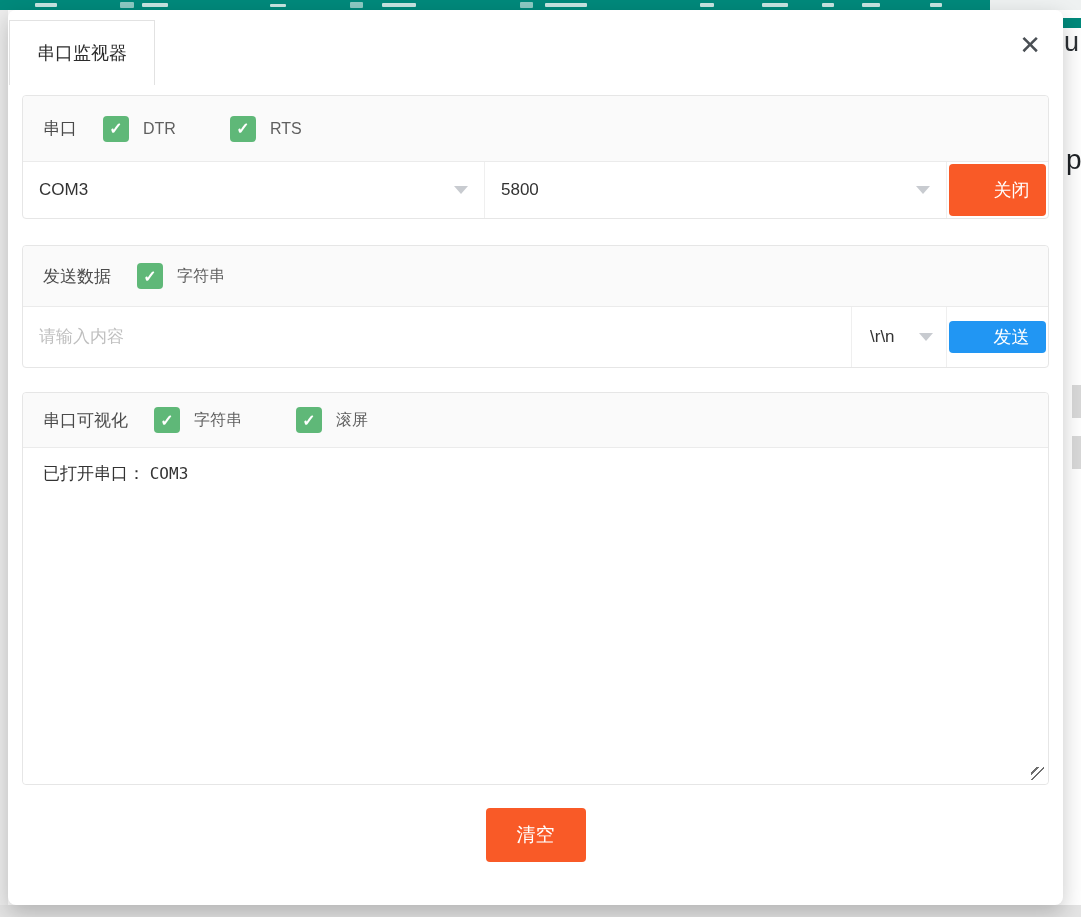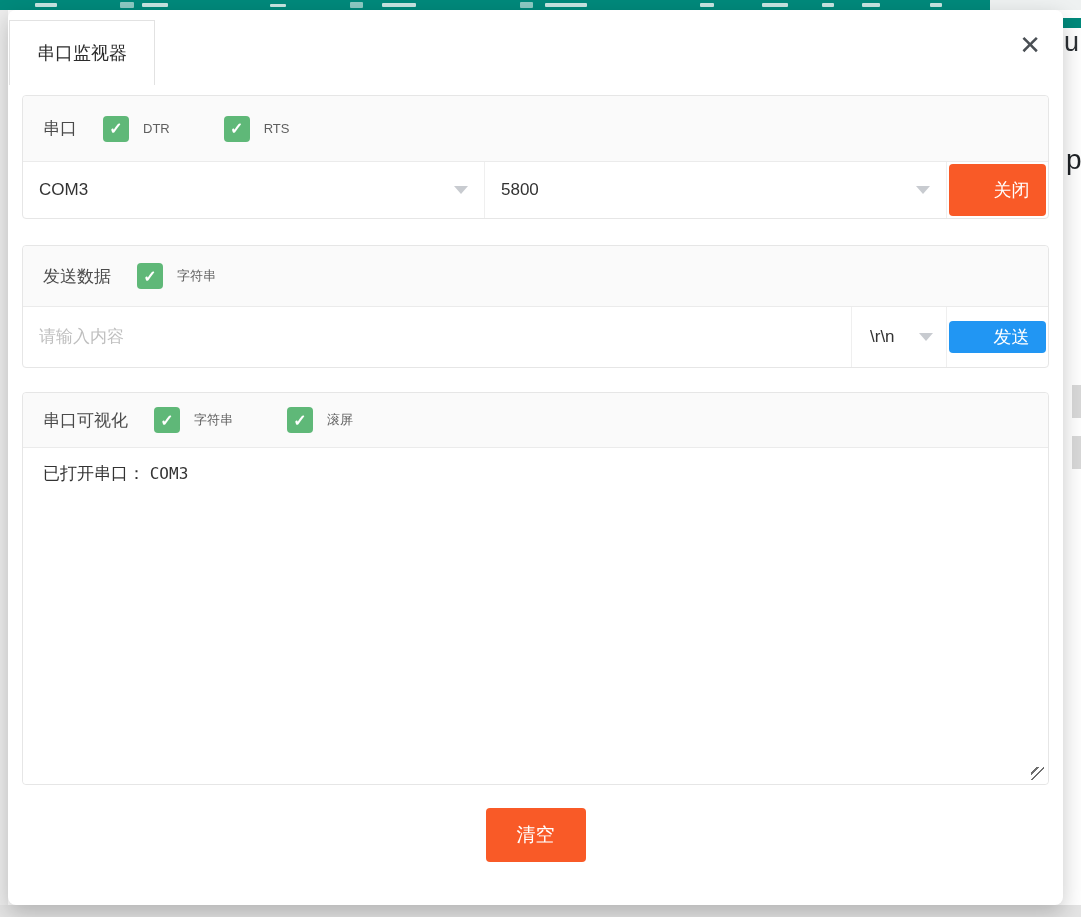--- a/index.html
+++ b/index.html
@@ -42,21 +42,21 @@
   .g1 .group-header { height:66px; }
   .g2 .group-header { height:61px; }
   .g3 .group-header { height:55px; }
   .group-title { font-size:17px; color:#4a4a4a; margin-right:26px; }
   .cb-pair { display:flex; align-items:center; margin-right:54px; }
   .checkbox {
     width:26px; height:26px; background:#5FB878; border-radius:4px; color:#fff;
     display:flex; align-items:center; justify-content:center; font-size:16px; font-weight:bold;
     margin-right:14px; cursor:pointer;
   }
-  .cb-label { font-size:13px; color:#5f5f5f; }
+  .cb-label { font-size:16px; color:#5f5f5f; }
 
   .row { display:flex; align-items:stretch; }
   .g1 .row { height:56px; } .g2 .row { height:60px; }
   .sel { flex:1; display:flex; align-items:center; justify-content:space-between; padding:0 16px; border-right:1px solid #efefef; cursor:pointer; }
   .sel:last-of-type { border-right:1px solid #efefef; }
   .sel-value { font-size:17px; color:#333; }
   .caret { width:0; height:0; border-left:7px solid transparent; border-right:7px solid transparent; border-top:8px solid #c8cbd0; }
   .btn {
     width:97px; margin:2px; border:none; border-radius:4px; color:#fff; font-size:18px;
     display:flex; align-items:center; justify-content:center; cursor:pointer; font-family:inherit;padding-left:28px;

